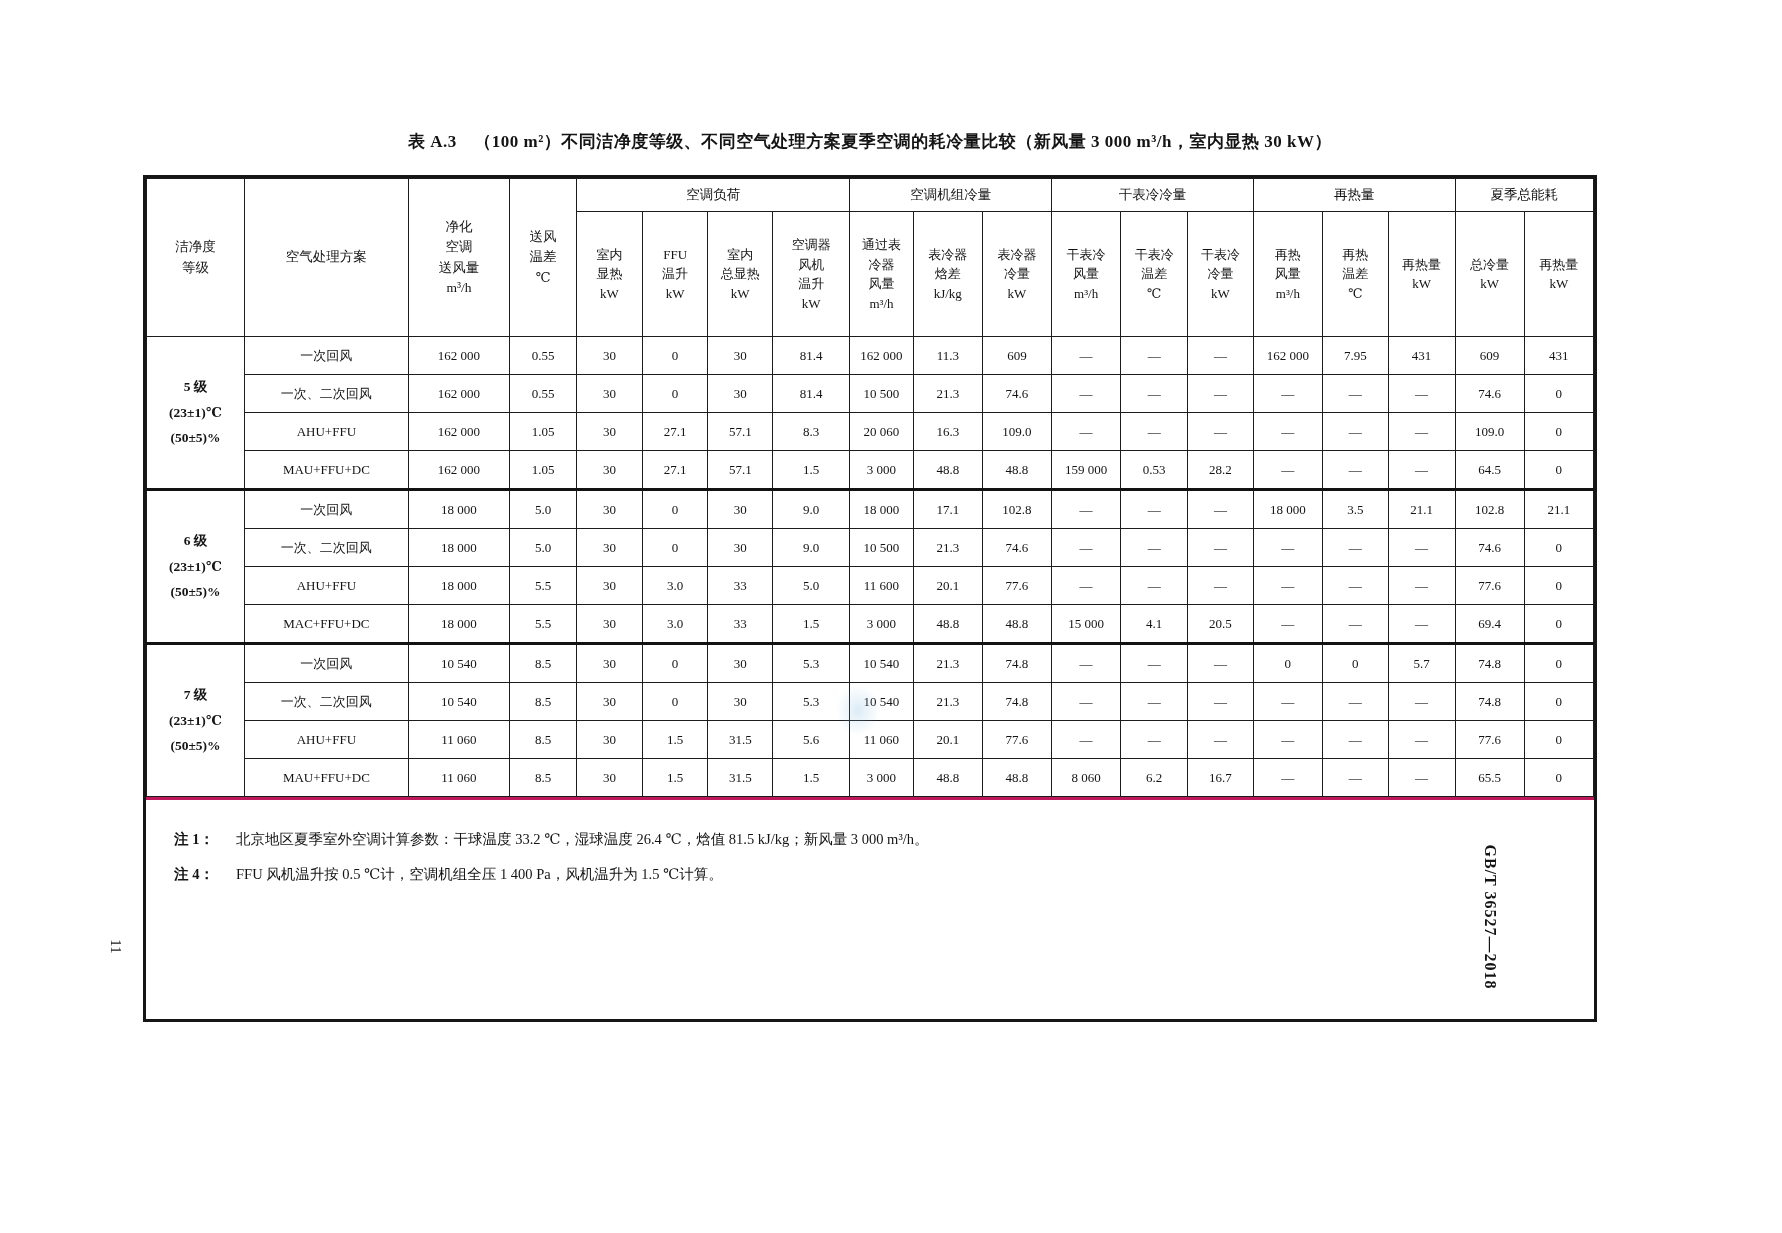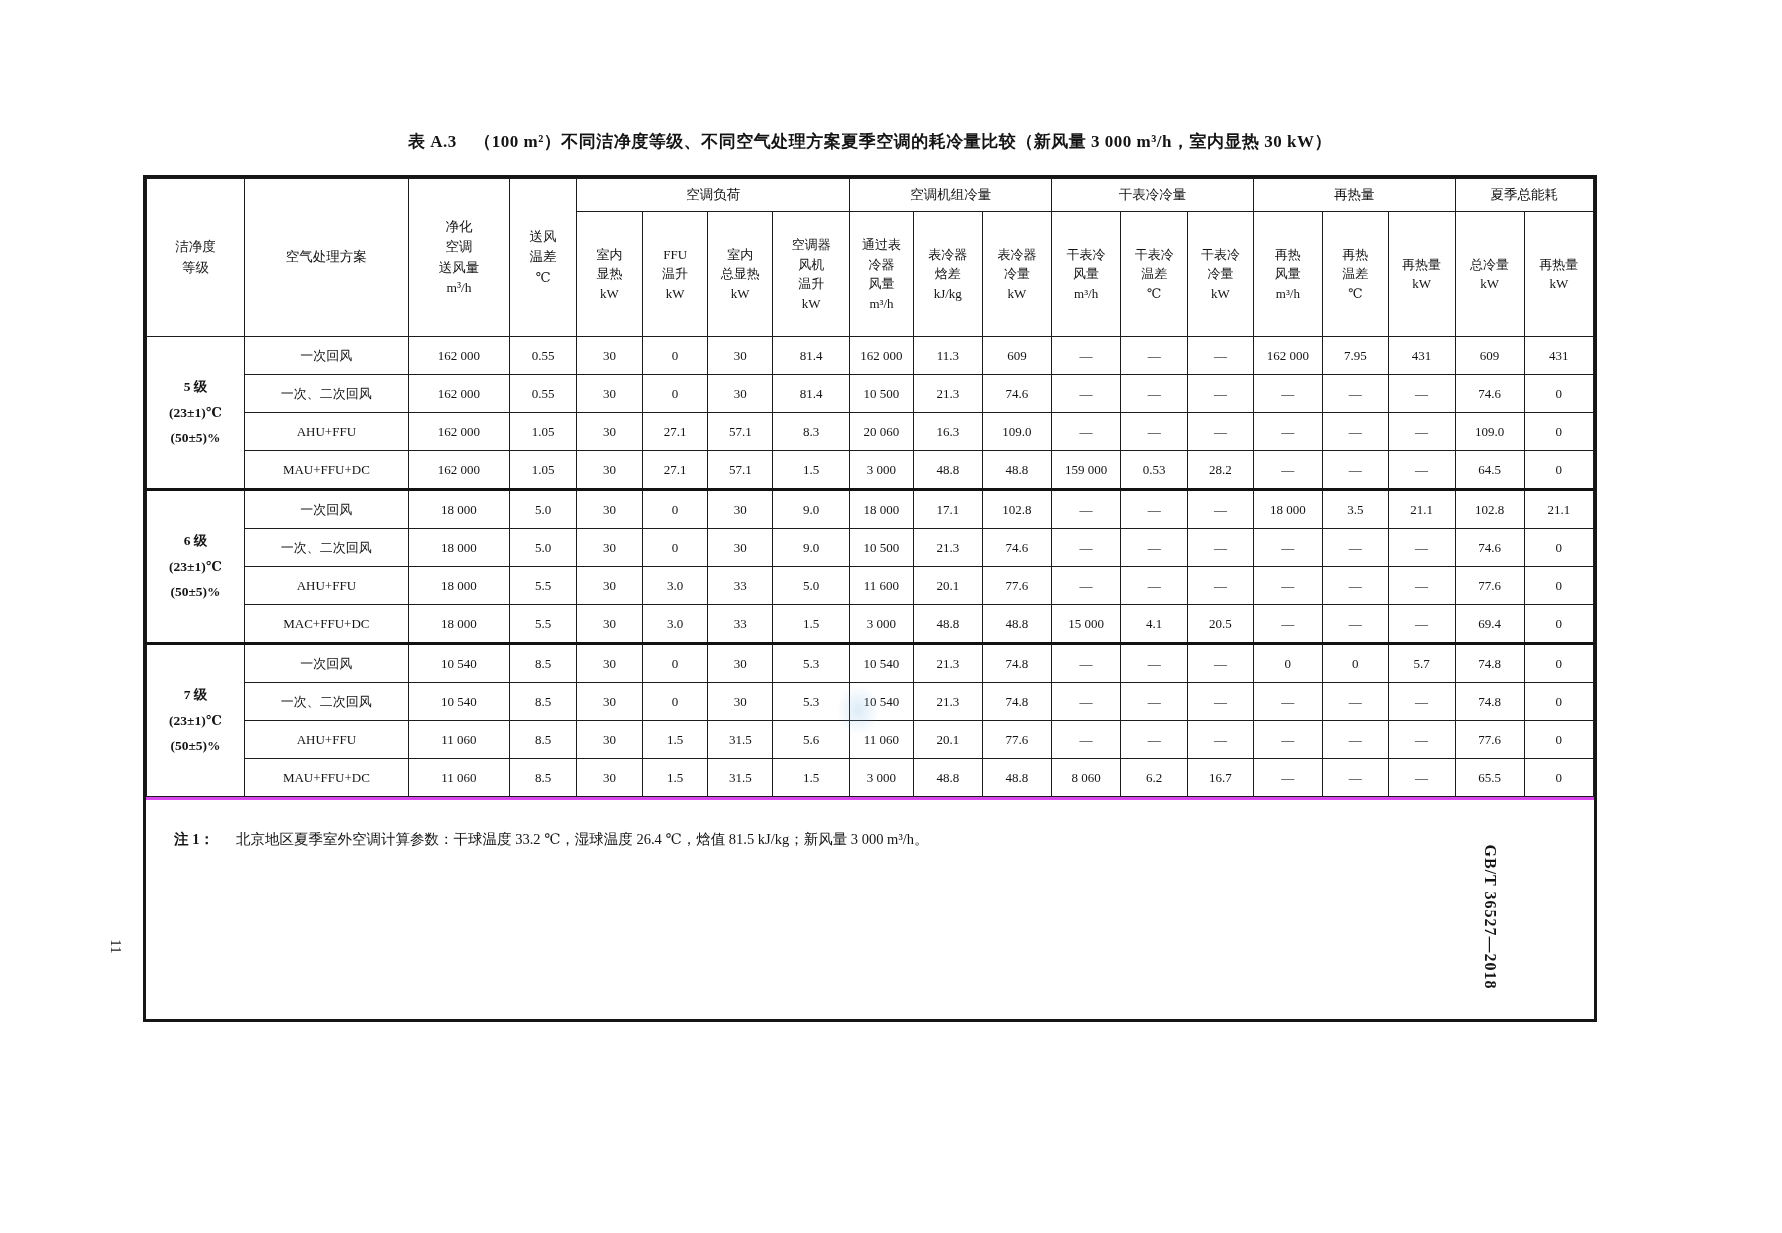--- a/index.html
+++ b/index.html
@@ -20,21 +20,21 @@
     font-size:13px; padding:1px; line-height:1.5;
   }
   thead th { font-weight:normal; white-space:pre-line; }
   thead tr.grp-row th { height:30px; font-size:13.5px; }
   thead tr.sub-row th { height:122px; }
   tbody td { height:35px; white-space:nowrap; }
   td.group-label { white-space:pre-line; line-height:1.9; font-size:13.5px;font-weight:bold; }
   tr.group-start td { border-top:3px solid #121212;margin-left:48px; }
   tbody tr:first-child td { border-top:none; }
   .notes {
-    border-top:3px solid #d946ef; padding:28px 30px 34px 28px;
+    border-top:3px solid #be185d; padding:28px 30px 34px 28px;
     min-height:222px; box-sizing:border-box;
   }
   .note { display:flex; font-size:14.5px; line-height:1.55; margin-bottom:13px; }
   .note-label { font-weight:bold; flex:0 0 62px; white-space:nowrap; }
   .note-text { flex:1; }
   .std-ref {
     position:absolute; left:1392px; top:908px; width:195px; text-align:center;
     transform:rotate(90deg); transform-origin:center;
     font-size:16px; font-weight:bold; letter-spacing:1px; white-space:nowrap;
   }
@@ -393,19 +393,23 @@
             <td>0</td>
           </tr>
         </tbody>
     </table>
 
     <div class="notes" id="notes">
         <div class="note">
           <span class="note-label">注 1：</span>
           <span class="note-text">北京地区夏季室外空调计算参数：干球温度 33.2 ℃，湿球温度 26.4 ℃，焓值 81.5 kJ/kg；新风量 3 000 m³/h。</span>
         </div>
+        <div class="note">
+          <span class="note-label">注 4：</span>
+          <span class="note-text">FFU 风机温升按 0.5 ℃计，空调机组全压 1 400 Pa，风机温升为 1.5 ℃计算。</span>
+        </div>
       </div>
   </div>
 </div>
 
 <div class="artifact"></div>
 <div class="std-ref">GB/T 36527—2018</div>
 <div class="page-num">11</div>
 
 </body></html>

